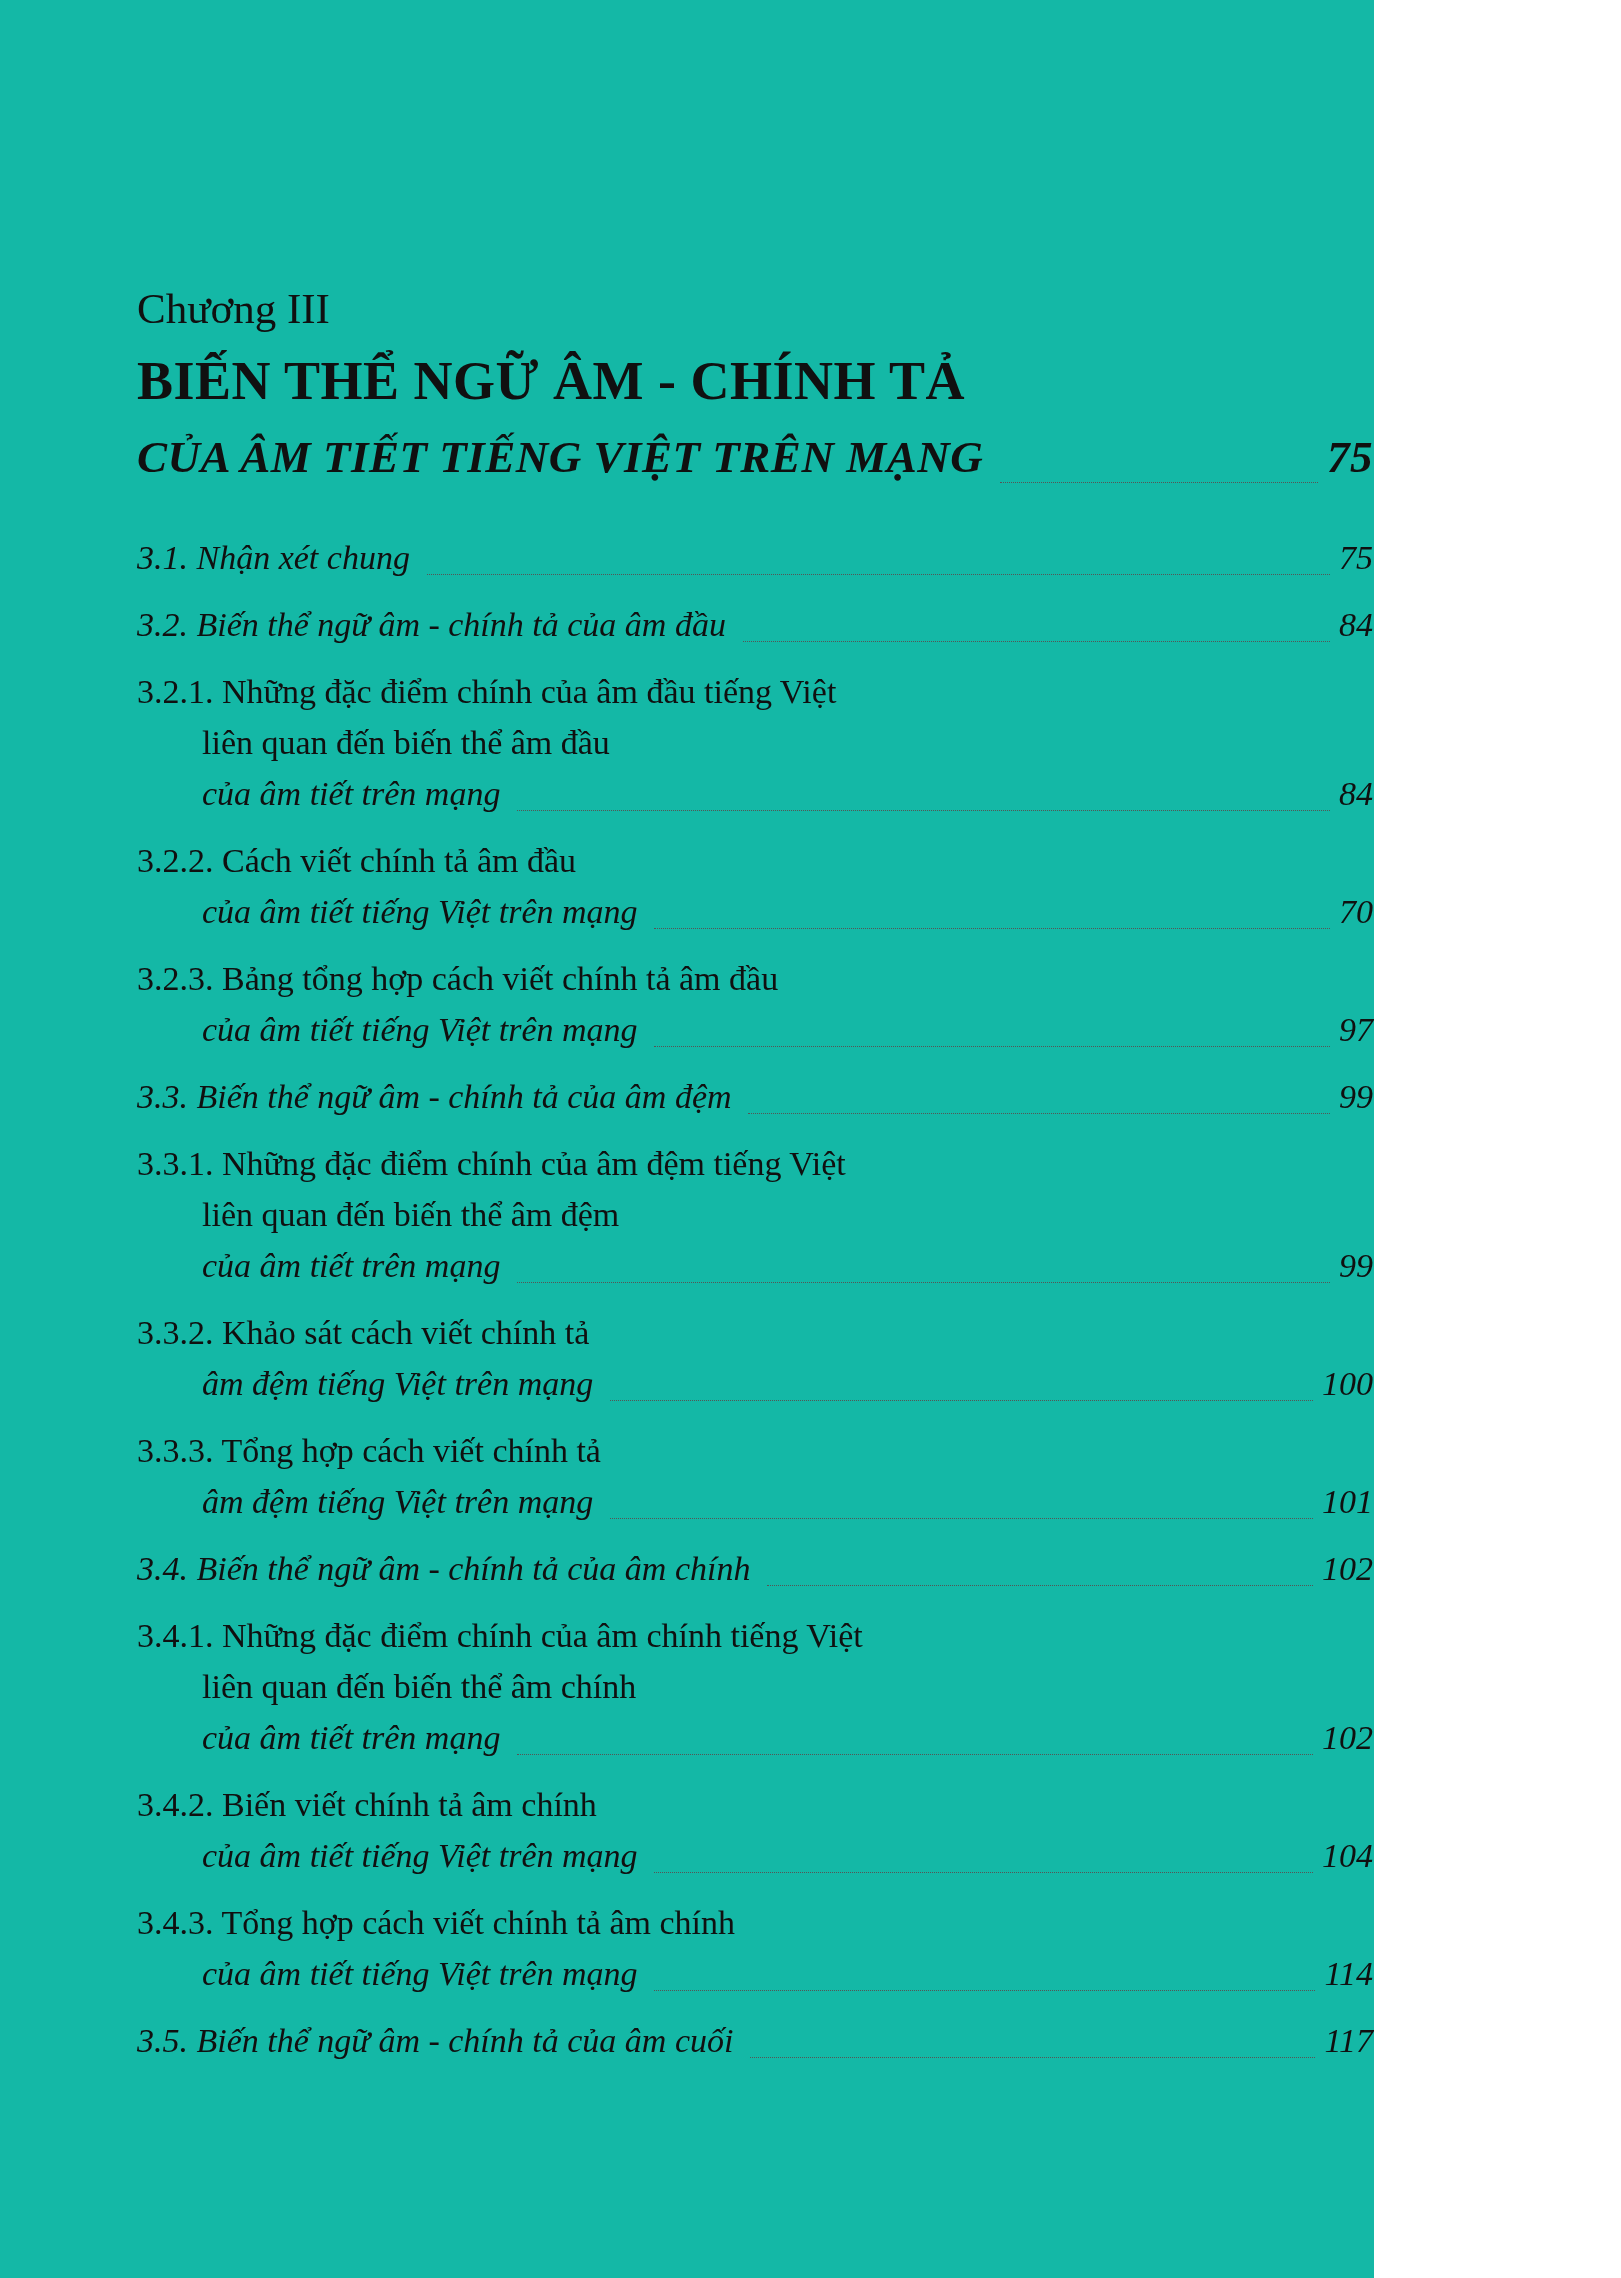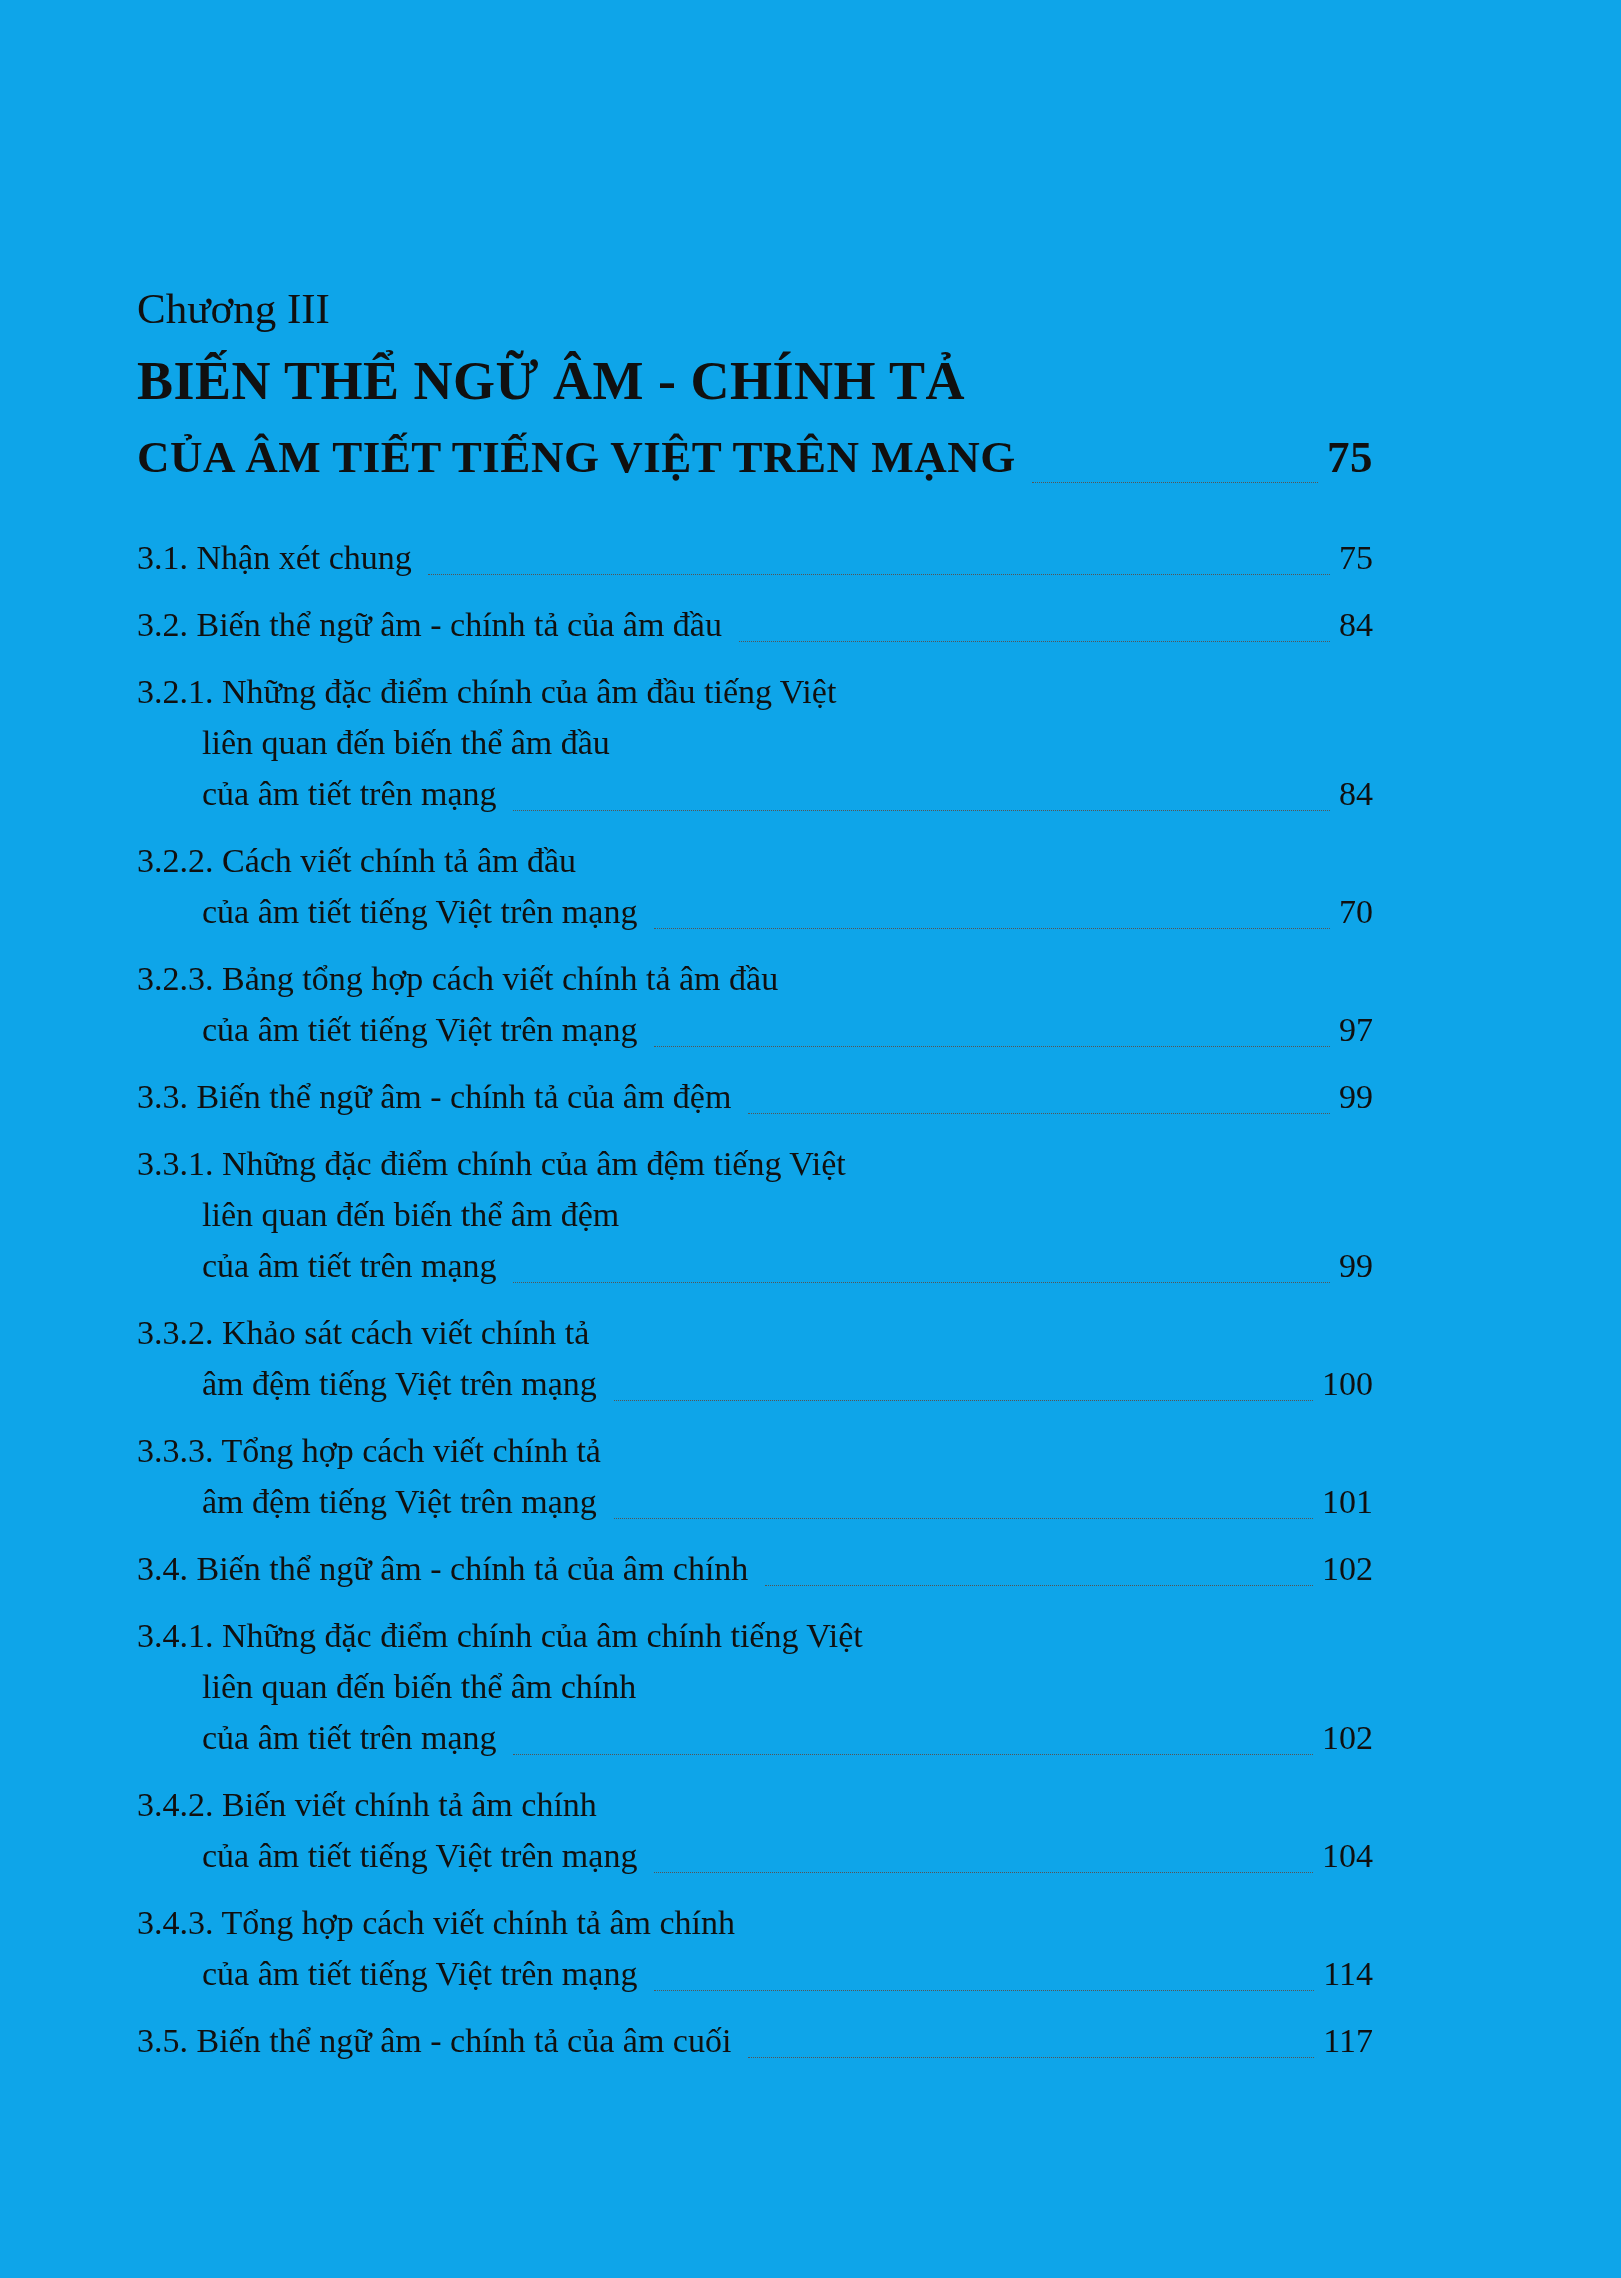--- a/index.html
+++ b/index.html
@@ -2,23 +2,23 @@
 <html style="font-size:15px"><head>
 <meta charset="utf-8">
 <style>
   html, body {
     margin: 0;
     padding: 0;
     background: #ffffff;
   }
   .page {
     position: relative;
-    width: 1621px;
+    width: 1374px;
     height: 2278px;
-    background: #0ea5e9;
+    background: #14b8a6;
     overflow: hidden;
     font-family: "Liberation Serif", "DejaVu Serif", serif;
     color: #101010;
   }
   .content {
     position: absolute;
     left: 137px;
     top: 274px;
     width: 1236px;
   }
@@ -45,20 +45,21 @@
     font-size: 34px;
     line-height: 51px;
     white-space: nowrap;
   }
   .line.indent {
     padding-left: 65px;
   }
   .line.leaderline {
     display: flex;
     align-items: baseline;
+    font-style: italic;
   }
   .t {
     flex: 0 0 auto;
   }
   .leader {
     flex: 1 1 auto;
     height: 0;
     border-bottom: 1.9px dotted #555555;
     margin: 0 9.3px 8.3px 16.7px;
     align-self: flex-end;

